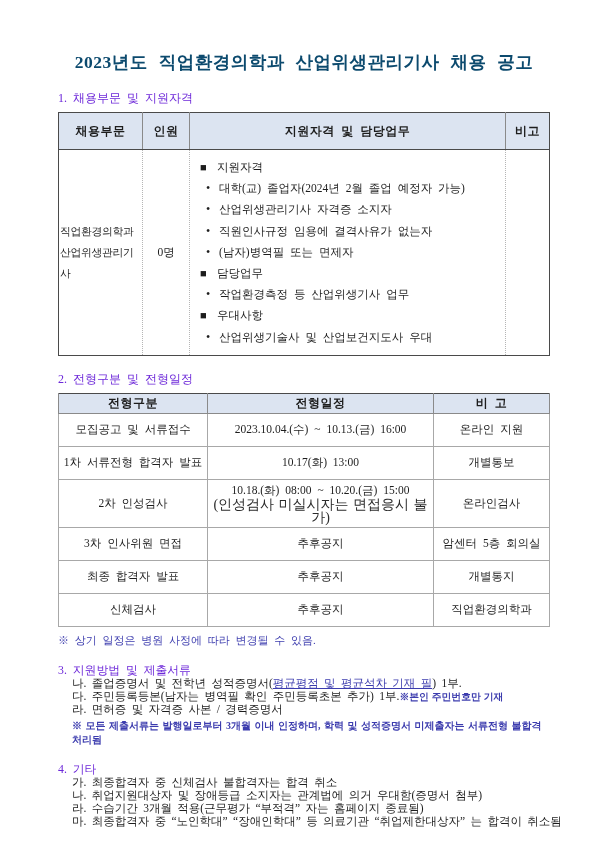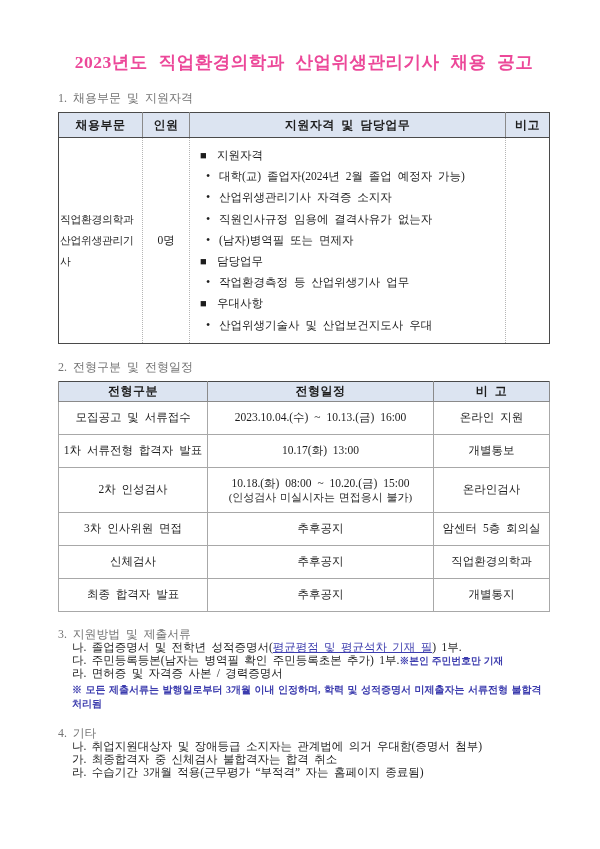--- a/index.html
+++ b/index.html
@@ -14,38 +14,38 @@
     padding:50px 50px 0 58px;
     word-spacing:3px;
   }
   .doc-title{
     margin:0 0 16px 0;
     font-size:17.5px;
     font-weight:bold;
     text-align:center;
     letter-spacing:0.5px;
     word-spacing:6px;
-    color:#ec4899;
+    color:#0c4a6e;
   }
   .sec-heading{
     font-size:12px;
     margin:0 0 5px 0;
-    color:#737373;
+    color:#6d28d9;
   }
   table{border-collapse:collapse;table-layout:fixed;width:491px;}
   th,td{box-sizing:border-box;}
 
   
   .t1{border:1.5px solid #4a4a4a;margin-bottom:15px;}
   .t1 th{
     background:#dce4f1;
     border-bottom:1.2px solid #4a4a4a;
     border-left:1px solid #8a8a8a;
     font-size:12px;font-weight:bold;
-    height:25px;text-align:center;
+    height:37px;text-align:center;
     letter-spacing:0.5px;
   }
   .t1 th:first-child{border-left:none;}
   .t1 td{
     border-left:1px dotted #b5b5b5;
     font-size:11.5px;
     vertical-align:middle;
   }
   .t1 td:first-child{border-left:none;}
   .t1 .dept-cell{text-align:left;padding:0 1px;line-height:21px;font-size:10.8px;letter-spacing:-0.3px;}
@@ -68,21 +68,21 @@
     letter-spacing:0.5px;
   }
   .t2 td{
     border:1px solid #a8a8a8;
     font-size:11.5px;
     text-align:center;
     height:33px;
     padding:3px;
   }
   .t2 .tall-row td{height:45px;}
-  .t2 .sub-note{font-size:11px;color:#2a2a2a;line-height:13px;word-spacing:1px;}
+  .t2 .sub-note{font-size:14px;color:#2a2a2a;line-height:13px;word-spacing:1px;}
 
   .note-blue{color:#3c3cae;font-size:11px;margin:2px 0 0 0;}
   .note-blue-small{color:#3c3cae;font-size:10px;font-weight:bold;margin:3px 0 0 14px;word-spacing:1px;}
 
   .body-sec{margin-top:16px;}
   .body-sec .sec-heading{margin:0;font-size:11.8px;line-height:13px;}
   .item{margin-left:14px;font-size:11.5px;line-height:12.8px;white-space:nowrap;word-spacing:2.5px;}
   .item .lbl{display:inline;}
   .blue-underline{color:#3c3cae;text-decoration:underline;}
   .blue-suffix{color:#3c3cae;font-size:9.8px;font-weight:bold;word-spacing:0.5px;}
@@ -168,31 +168,32 @@
             <div class="sub-note">(인성검사 미실시자는 면접응시 불가)</div>
           </td>
           <td>온라인검사</td>
         </tr>
         <tr>
           <td>3차 인사위원 면접</td>
           <td>추후공지</td>
           <td>암센터 5층 회의실</td>
         </tr>
         <tr>
+          <td>최종 합격자 발표</td>
+          <td>추후공지</td>
+          <td>개별통지</td>
+        </tr>
+        <tr>
           <td>신체검사</td>
           <td>추후공지</td>
           <td>직업환경의학과</td>
         </tr>
-        <tr>
-          <td>최종 합격자 발표</td>
-          <td>추후공지</td>
-          <td>개별통지</td>
-        </tr>
       </tbody>
     </table>
+    <div class="note-blue">※ 상기 일정은 병원 사정에 따라 변경될 수 있음.</div>
   </div>
 
   <div class="body-sec">
     <div class="sec-heading">3. 지원방법 및 제출서류</div>
     <div class="item">
       <span class="lbl">나.</span>
       <span>졸업증명서 및 전학년 성적증명서(</span><span class="blue-underline">평균평점 및 평균석차 기재 필</span><span>) 1부.</span>
     </div>
     <div class="item">
       <span class="lbl">다.</span>
@@ -201,27 +202,31 @@
     <div class="item">
       <span class="lbl">라.</span>
       <span>면허증 및 자격증 사본 / 경력증명서</span>
     </div>
     <div class="note-blue-small">※ 모든 제출서류는 발행일로부터 3개월 이내 인정하며, 학력 및 성적증명서 미제출자는 서류전형 불합격 처리됨</div>
   </div>
 
   <div class="body-sec">
     <div class="sec-heading">4. 기타</div>
     <div class="item">
+      <span class="lbl">가.</span>
+      <span>최종합격자 중 신체검사 불합격자는 합격 취소</span>
+    </div>
+    <div class="item">
       <span class="lbl">나.</span>
       <span>취업지원대상자 및 장애등급 소지자는 관계법에 의거 우대함(증명서 첨부)</span>
     </div>
     <div class="item">
-      <span class="lbl">가.</span>
-      <span>최종합격자 중 신체검사 불합격자는 합격 취소</span>
-    </div>
-    <div class="item">
       <span class="lbl">라.</span>
       <span>수습기간 3개월 적용(근무평가 “부적격” 자는 홈페이지 종료됨)</span>
     </div>
+    <div class="item">
+      <span class="lbl">마.</span>
+      <span>최종합격자 중 “노인학대” “장애인학대” 등 의료기관 “취업제한대상자” 는 합격이 취소됨</span>
+    </div>
 
   </div>
 
 </div>
 
 </body></html>

